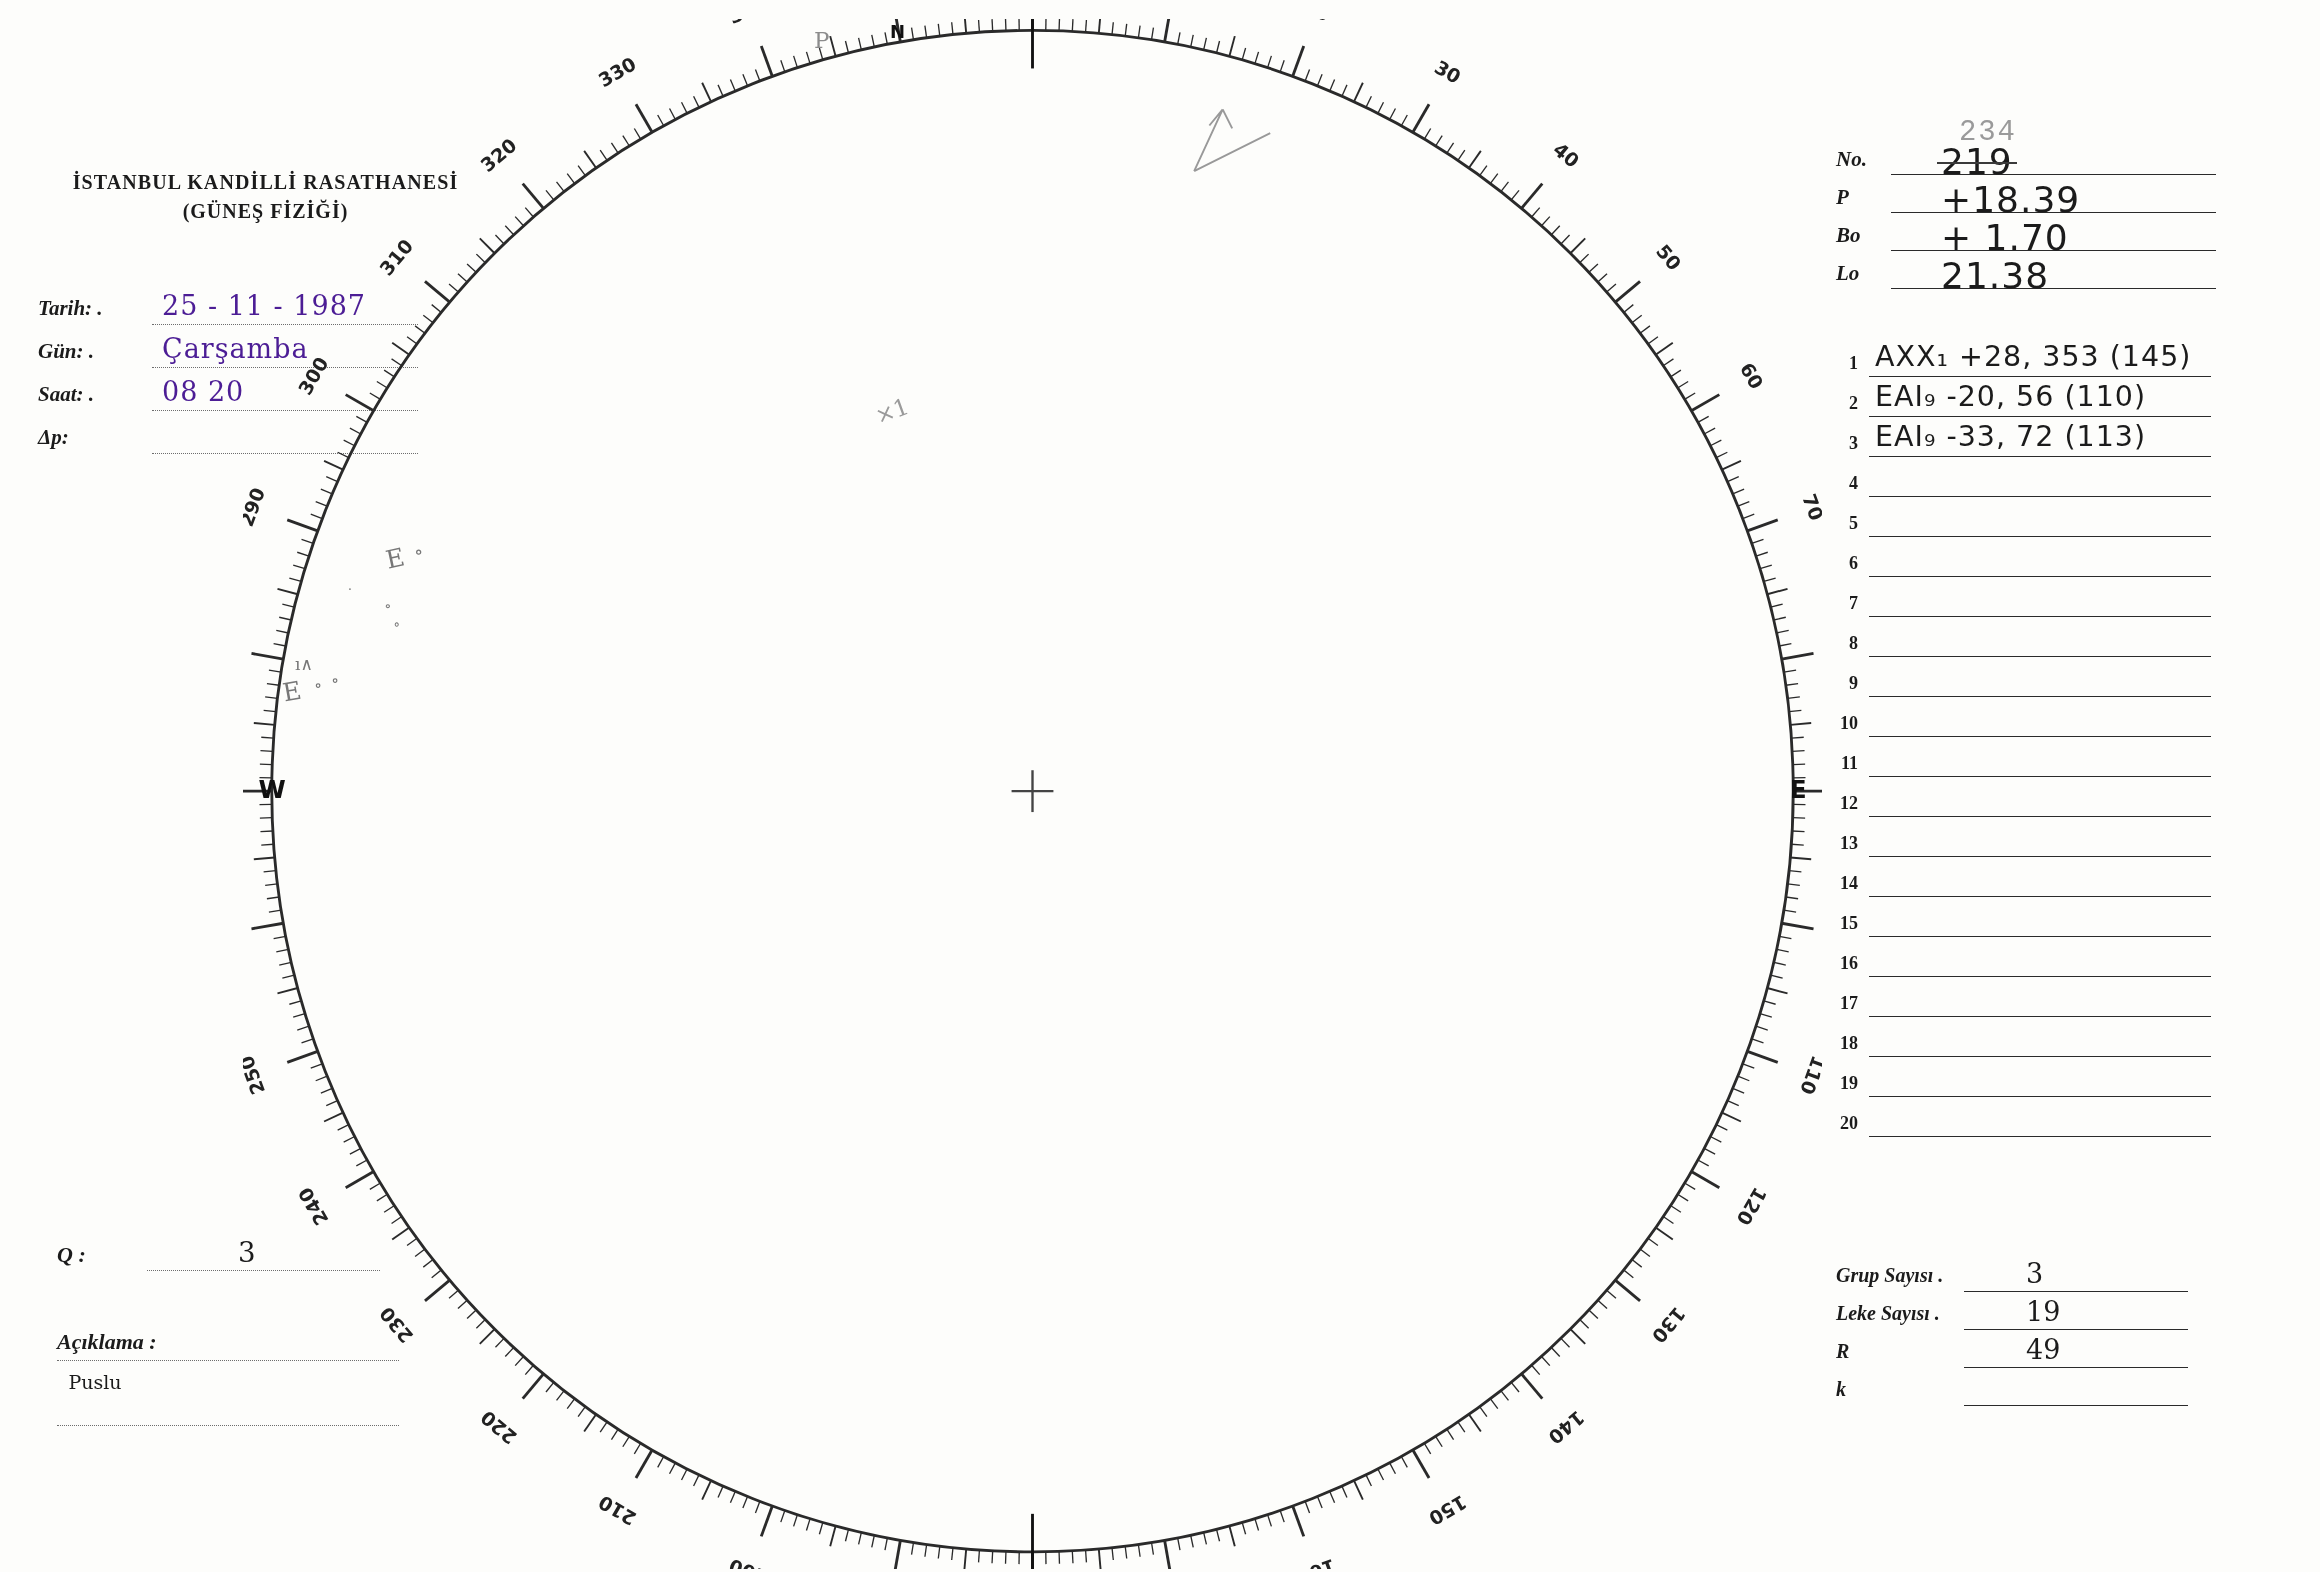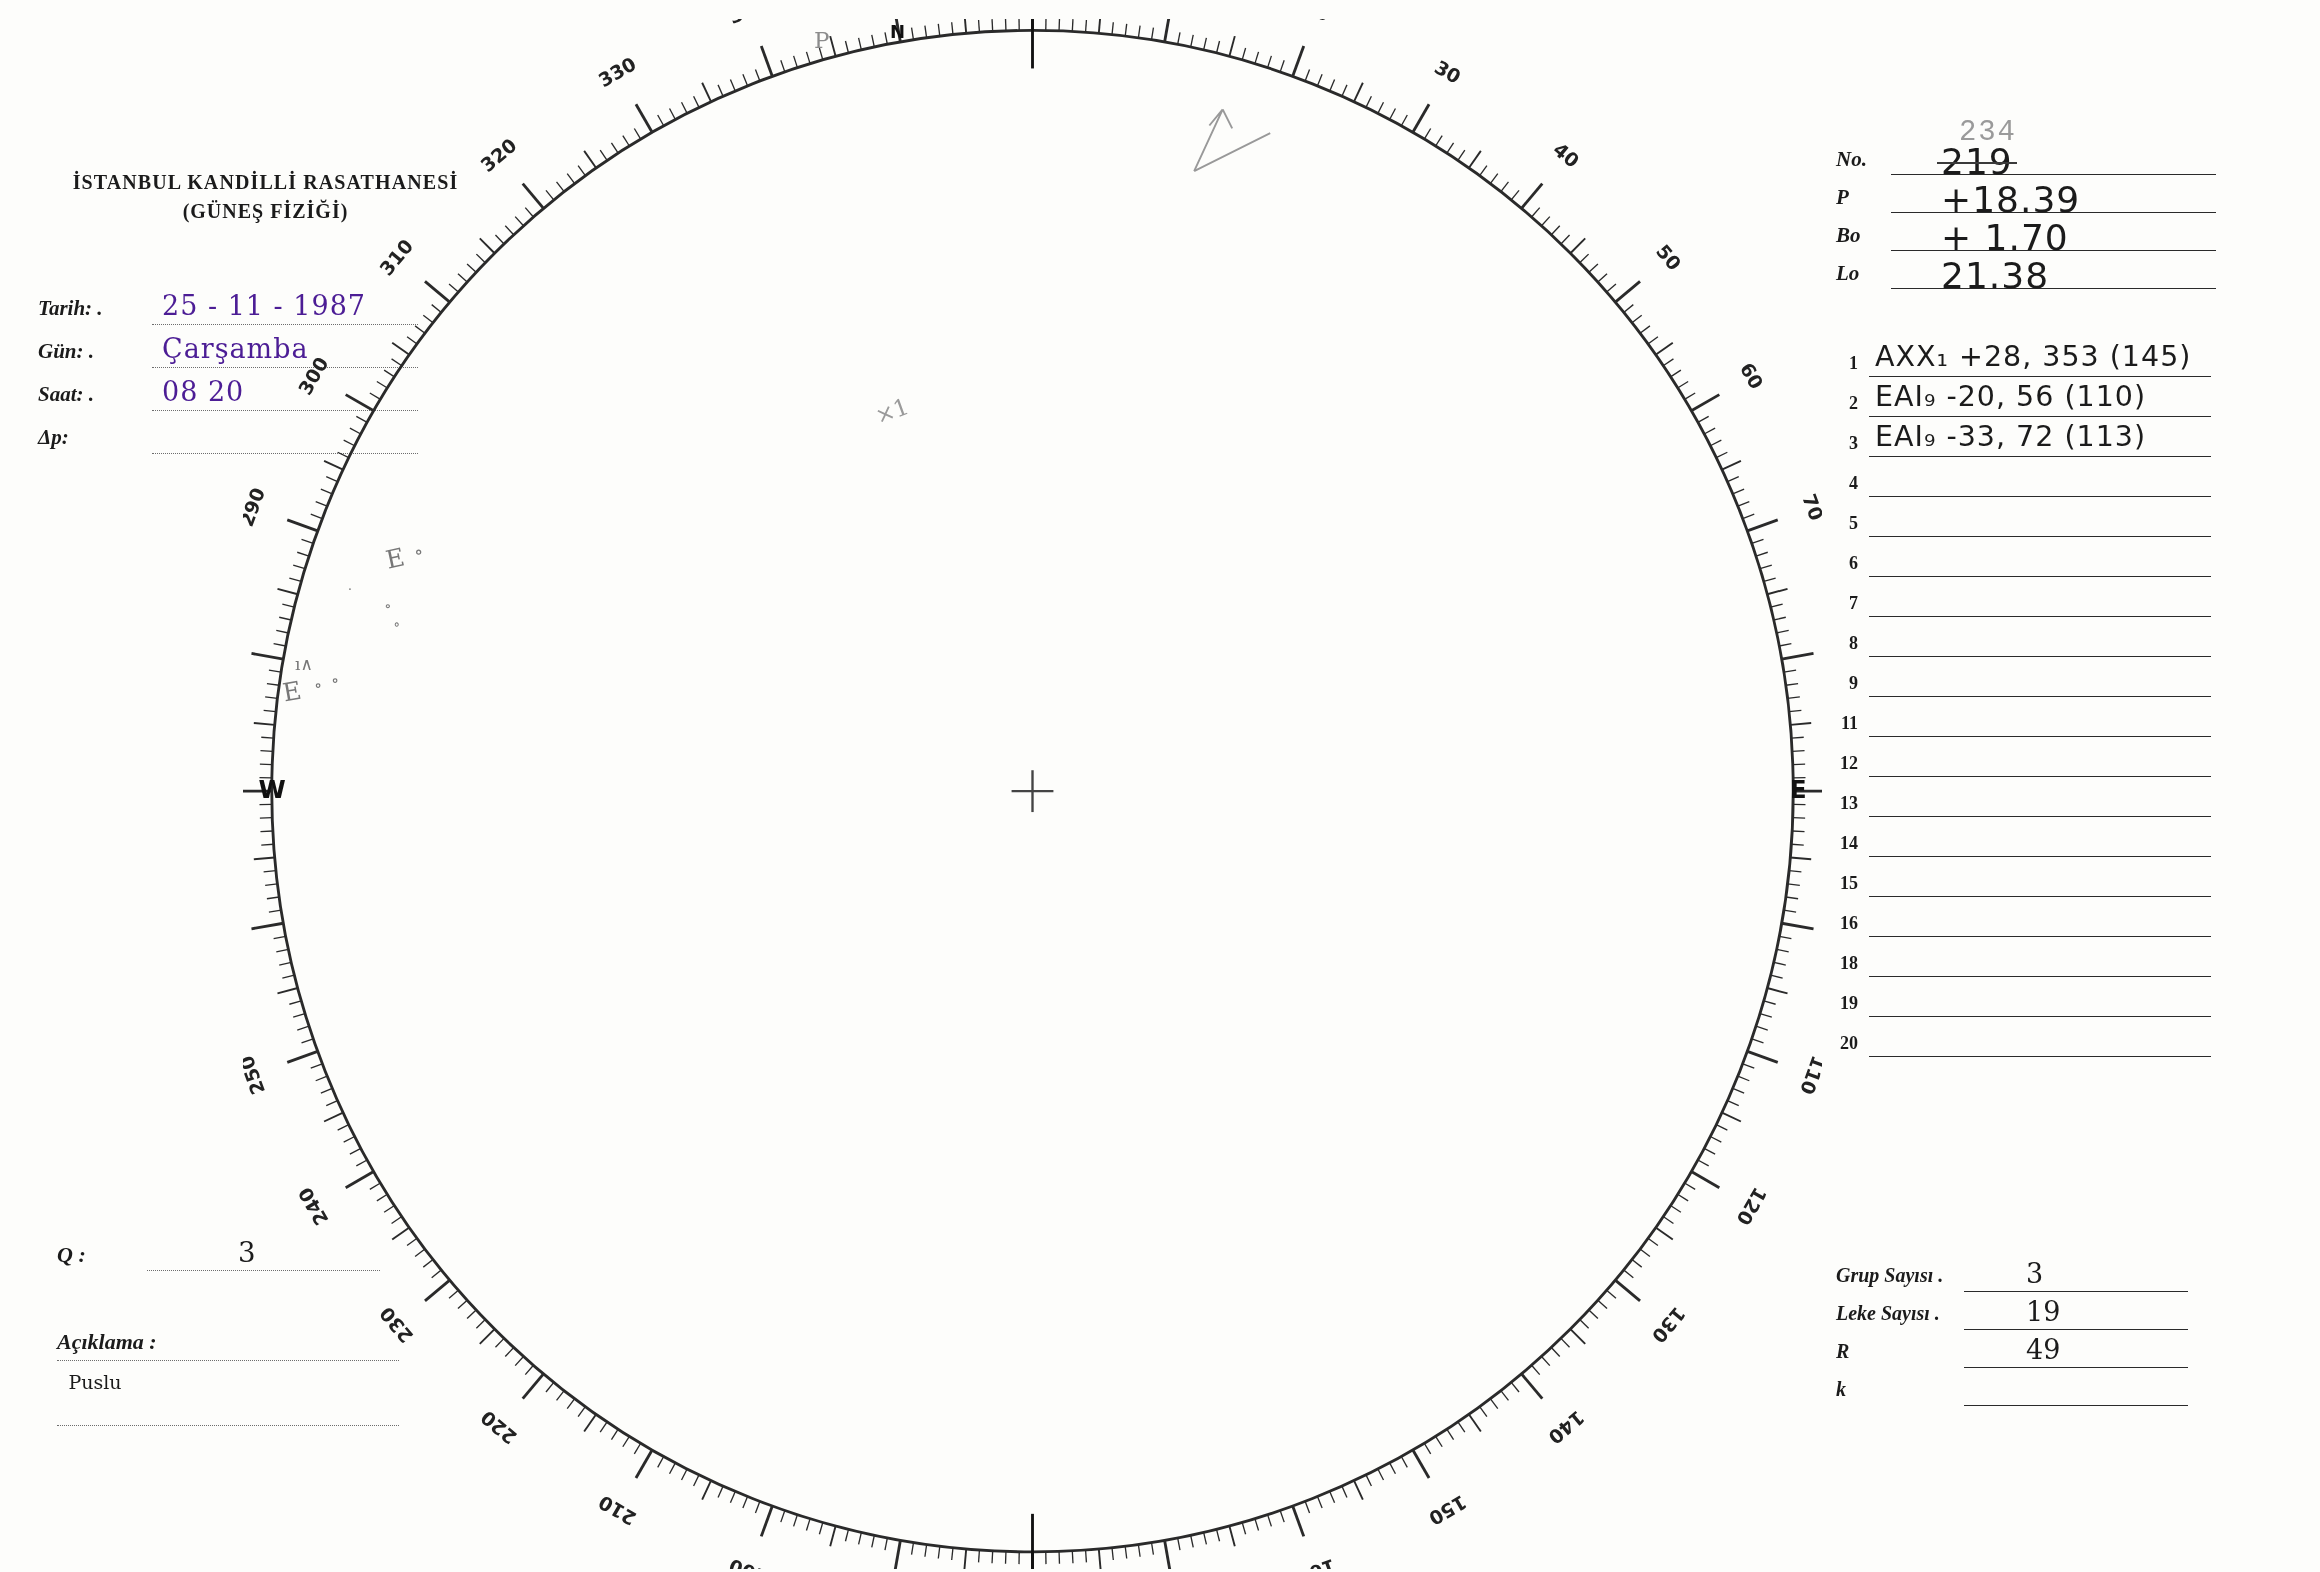--- a/index.html
+++ b/index.html
@@ -174,20 +174,25 @@
         <span class="lnum">8</span>
         <span class="lline"></span>
         <span class="ltext"></span>
       </div>
       <div class="lrow">
         <span class="lnum">9</span>
         <span class="lline"></span>
         <span class="ltext"></span>
       </div>
       <div class="lrow">
+        <span class="lnum">10</span>
+        <span class="lline"></span>
+        <span class="ltext"></span>
+      </div>
+      <div class="lrow">
         <span class="lnum">11</span>
         <span class="lline"></span>
         <span class="ltext"></span>
       </div>
       <div class="lrow">
         <span class="lnum">12</span>
         <span class="lline"></span>
         <span class="ltext"></span>
       </div>
       <div class="lrow">
@@ -200,20 +205,25 @@
         <span class="lline"></span>
         <span class="ltext"></span>
       </div>
       <div class="lrow">
         <span class="lnum">15</span>
         <span class="lline"></span>
         <span class="ltext"></span>
       </div>
       <div class="lrow">
         <span class="lnum">16</span>
+        <span class="lline"></span>
+        <span class="ltext"></span>
+      </div>
+      <div class="lrow">
+        <span class="lnum">17</span>
         <span class="lline"></span>
         <span class="ltext"></span>
       </div>
       <div class="lrow">
         <span class="lnum">18</span>
         <span class="lline"></span>
         <span class="ltext"></span>
       </div>
       <div class="lrow">
         <span class="lnum">19</span>

